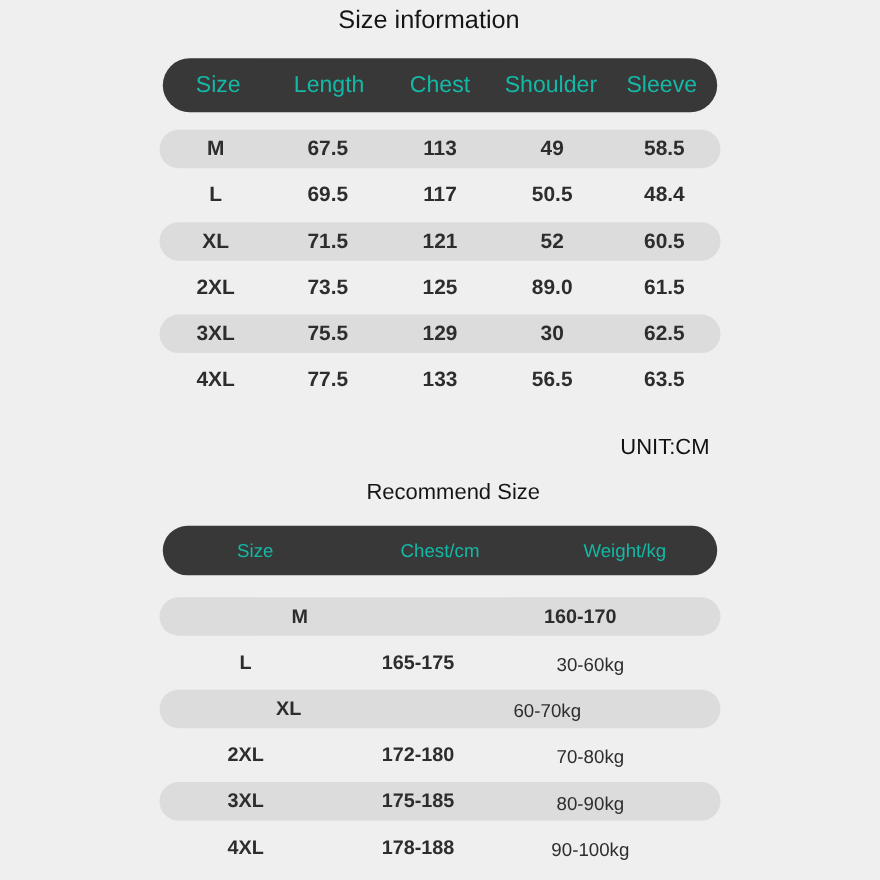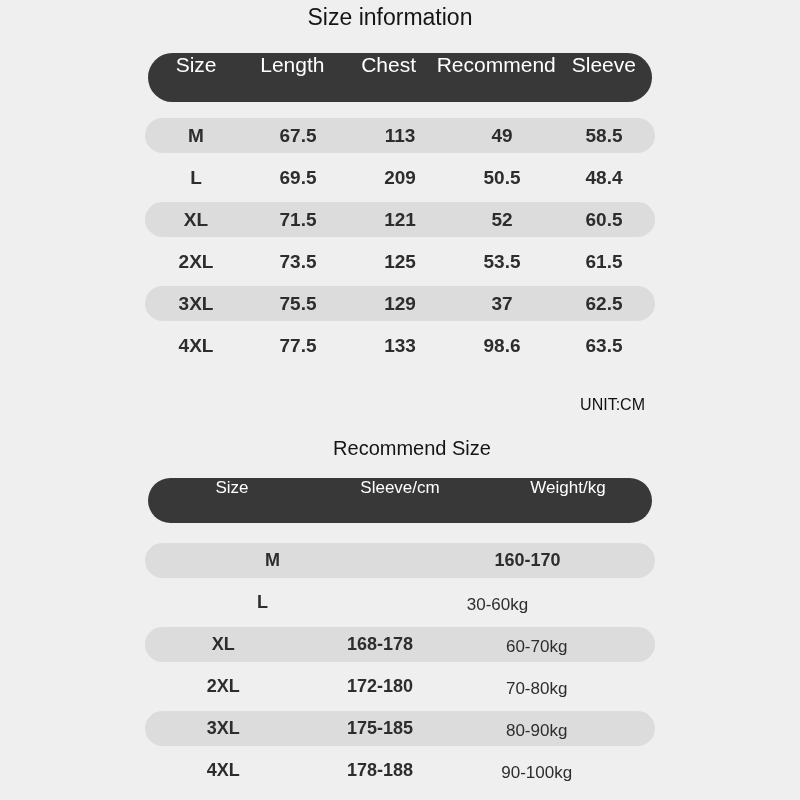--- a/index.html
+++ b/index.html
@@ -13,22 +13,22 @@
   }
 
   .page-title {
     position: absolute; top: 4px; left: 0; width: 780px;
     text-align: center;
     font-size: 23px; color: #151515; font-weight: 400;
   }
 
   .t-header {
     position: absolute;
-    display: flex; 
-    background: #383838; color: #ffffff;
+    display: flex; align-items: center;
+    background: #383838; color: #14b8a6;
   }
   #t1-header {
     left: 148px; top: 53px; width: 504px; height: 49px;
     border-radius: 26px; font-size: 21px;
   }
   #t2-header {
     left: 148px; top: 478px; width: 504px; height: 45px;
     border-radius: 23px; font-size: 17px;
   }
   .t-h-cell { flex: 1 1 0; text-align: center; }
@@ -50,108 +50,108 @@
   }
   #t2-rows .cell { font-size: 18px; }
   #t2-rows .cell.weight {
     font-size: 17px; font-weight: 400;
     padding-right: 40px;
     transform: translateY(2px);
   }
 
   .unit-note {
     position: absolute; top: 396px; right: 155px;
-    font-size: 16px; color: #111; font-weight: 400;
+    font-size: 20px; color: #111; font-weight: 400;
   }
   .recommend-title {
     position: absolute; top: 437px; left: 0; width: 800px;
     text-align: center;
     font-size: 20px; color: #151515; font-weight: 400; padding-left: 12px;
   }
 </style>
 </head>
 <body>
 
 <div class="page-title">Size information</div>
 
 <div class="t-header" id="t1-header">
   <div class="t-h-cell">Size</div>
   <div class="t-h-cell">Length</div>
   <div class="t-h-cell">Chest</div>
-  <div class="t-h-cell">Recommend</div>
+  <div class="t-h-cell">Shoulder</div>
   <div class="t-h-cell">Sleeve</div>
 </div>
 
 <div class="rows" id="t1-rows">
   <div class="row pill">
     <div class="cell">M</div>
     <div class="cell">67.5</div>
     <div class="cell">113</div>
     <div class="cell">49</div>
     <div class="cell">58.5</div>
   </div>
   <div class="row">
     <div class="cell">L</div>
     <div class="cell">69.5</div>
-    <div class="cell">209</div>
+    <div class="cell">117</div>
     <div class="cell">50.5</div>
     <div class="cell">48.4</div>
   </div>
   <div class="row pill">
     <div class="cell">XL</div>
     <div class="cell">71.5</div>
     <div class="cell">121</div>
     <div class="cell">52</div>
     <div class="cell">60.5</div>
   </div>
   <div class="row">
     <div class="cell">2XL</div>
     <div class="cell">73.5</div>
     <div class="cell">125</div>
-    <div class="cell">53.5</div>
+    <div class="cell">89.0</div>
     <div class="cell">61.5</div>
   </div>
   <div class="row pill">
     <div class="cell">3XL</div>
     <div class="cell">75.5</div>
     <div class="cell">129</div>
-    <div class="cell">37</div>
+    <div class="cell">30</div>
     <div class="cell">62.5</div>
   </div>
   <div class="row">
     <div class="cell">4XL</div>
     <div class="cell">77.5</div>
     <div class="cell">133</div>
-    <div class="cell">98.6</div>
+    <div class="cell">56.5</div>
     <div class="cell">63.5</div>
   </div>
 </div>
 
 <div class="unit-note">UNIT:CM</div>
 
 <div class="recommend-title">Recommend Size</div>
 
 <div class="t-header" id="t2-header">
   <div class="t-h-cell">Size</div>
-  <div class="t-h-cell">Sleeve/cm</div>
+  <div class="t-h-cell">Chest/cm</div>
   <div class="t-h-cell shifted">Weight/kg</div>
 </div>
 
 <div class="rows" id="t2-rows">
   <div class="row pill">
     <div class="cell">M</div>
     <div class="cell">160-170</div>
   </div>
   <div class="row">
     <div class="cell">L</div>
+    <div class="cell">165-175</div>
     <div class="cell weight">30-60kg</div>
   </div>
   <div class="row pill">
     <div class="cell">XL</div>
-    <div class="cell">168-178</div>
     <div class="cell weight">60-70kg</div>
   </div>
   <div class="row">
     <div class="cell">2XL</div>
     <div class="cell">172-180</div>
     <div class="cell weight">70-80kg</div>
   </div>
   <div class="row pill">
     <div class="cell">3XL</div>
     <div class="cell">175-185</div>

